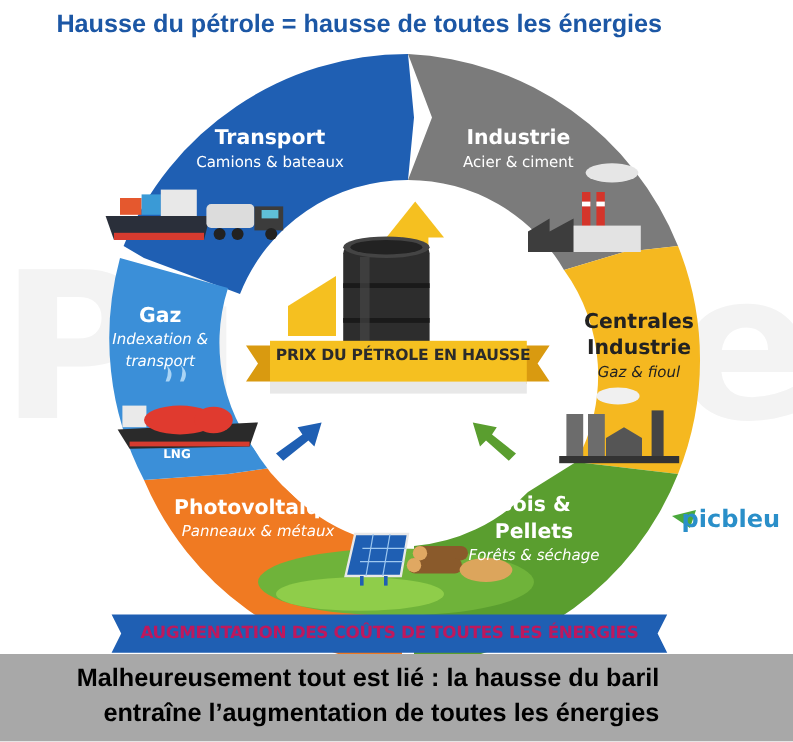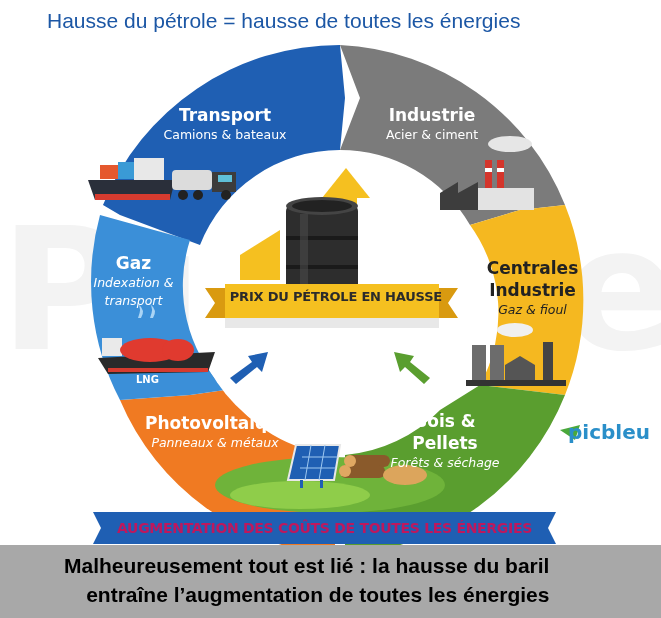--- a/index.html
+++ b/index.html
@@ -1,17 +1,17 @@
 <!DOCTYPE html>
 <html><head>
 <meta charset="utf-8">
 <style>
   html, body { margin:0; padding:0; }
   body { width:661px; height:618px; background:#ffffff; position:relative; overflow:hidden; font-family:"Liberation Sans", sans-serif; }
-  .title { position:absolute; left:47px; top:6px; font-weight:normal; font-size:21px; line-height:29px; color:#1c57a5; }
+  .title { position:absolute; left:47px; top:6px; font-weight:bold; font-size:21px; line-height:29px; color:#1c57a5; }
   .watermark { position:absolute; left:0; top:200px; width:661px; height:180px; font-family:"DejaVu Sans", sans-serif; font-weight:bold; font-size:170px; color:#f3f3f3; letter-spacing:20px; line-height:180px; text-align:center; }
   svg.ring { position:absolute; left:0; top:0; }
   .seg-label { position:absolute; text-align:center; font-family:"DejaVu Sans", sans-serif; color:#fff; }
   .seg-title { font-weight:bold; font-size:17px; line-height:22px; }
   .seg-sub { font-size:12.5px; line-height:18px; }
   .italic { font-style:italic; }
   .dark { color:#222; }
   .bottom-banner-text { position:absolute; left:93px; top:512px; width:463px; height:32px; line-height:32px; text-align:center; color:#be185d; font-family:"DejaVu Sans", sans-serif; font-weight:bold; font-size:14px; letter-spacing:-0.3px; }
   .caption { position:absolute; left:0; top:545px; width:661px; height:73px; background:#a8a8a8; }
   .caption-text { position:absolute; left:64px; top:551px; font-weight:bold; font-size:21px; line-height:29px; color:#000;text-align:right; }

